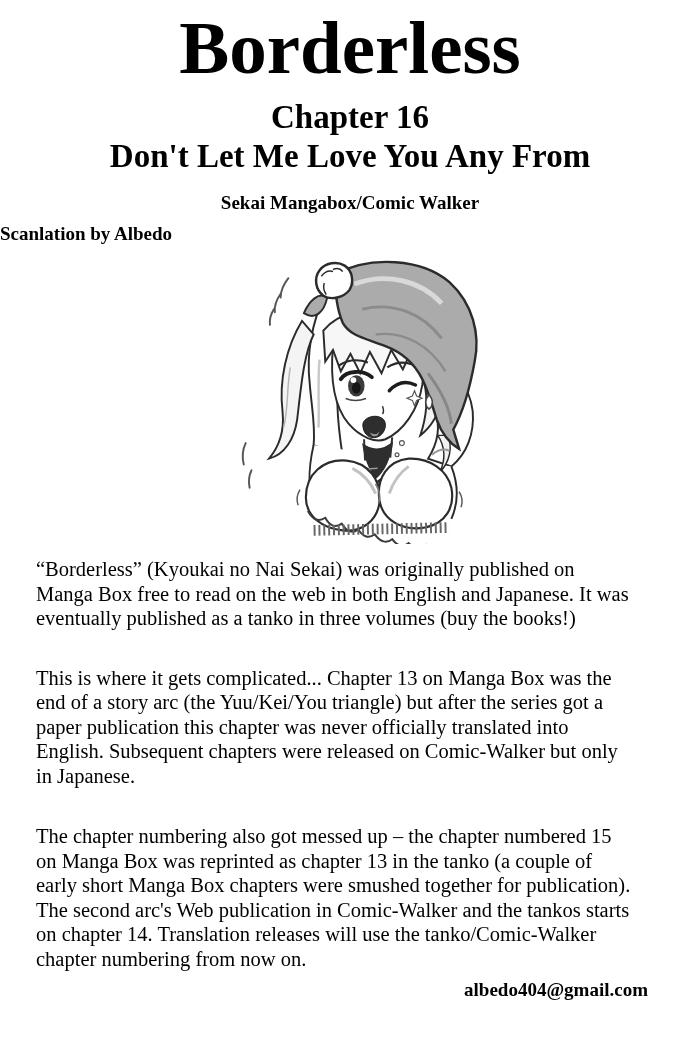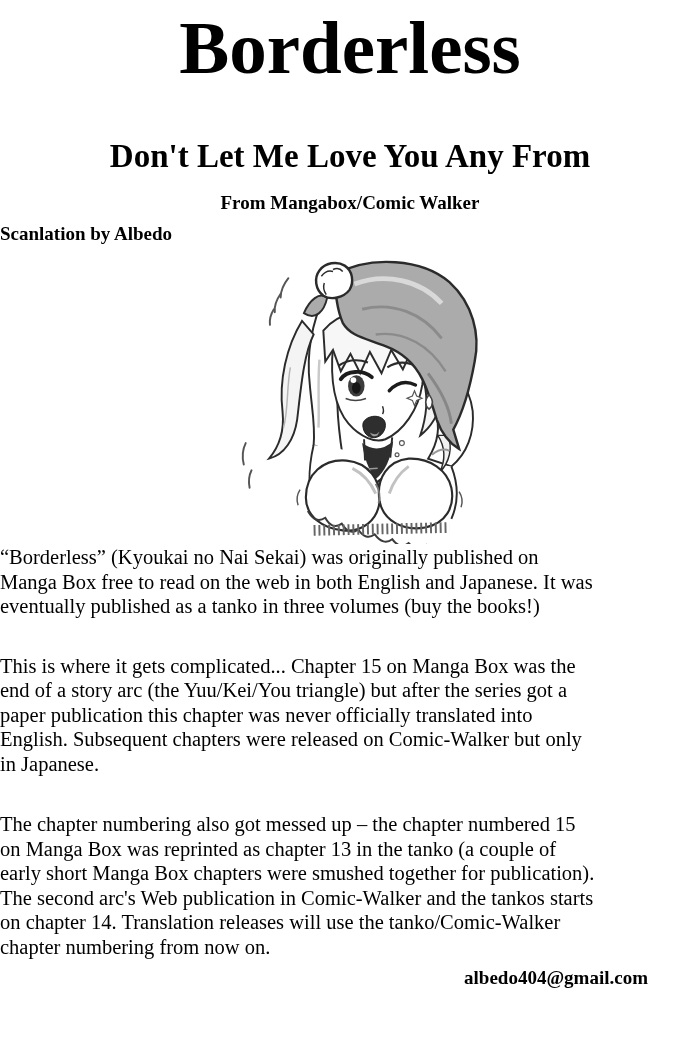--- a/index.html
+++ b/index.html
@@ -46,20 +46,22 @@
     height: 292px;
     display: flex;
     justify-content: center;
   }
   .illustration-wrap svg {
     width: 272px;
     height: 291px;
     transform: translateX(16px);
   }
   .body-text {
+    margin-top: 12px;
+    padding-left: 36px;
     font-size: 20.5px;
     line-height: 24.5px;
   }
   .para { margin: 0; white-space: pre; }
   .para-2 { margin-top: 35px; }
   .para-3 { margin-top: 36px; }
   .email-line {
     margin-top: 8px;
     padding-right: 52px;
     text-align: right;
@@ -68,23 +70,23 @@
     line-height: 22px;
   }
 </style>
 </head>
 <body>
 
 <div class="page">
 
   <div class="title">Borderless</div>
 
-  <div class="subtitle-block"><br><span>Don't Let Me Love You Any From</span><br></div>
-
-  <div class="source-line">From Mangabox/Comic Walker</div>
+  <div class="subtitle-block"><span>Chapter 16</span><br><span>Don't Let Me Love You Any From</span><br></div>
+
+  <div class="source-line">Sekai Mangabox/Comic Walker</div>
 
   <div class="scanlation-line">Scanlation by Albedo</div>
 
   <div class="illustration-wrap">
     <svg viewBox="0 0 280 300" xmlns="http://www.w3.org/2000/svg" role="img" aria-label="Black-and-white manga drawing of a winking girl pulling her shirt up over her head">
 
       <g stroke="#555" stroke-width="2" fill="none" stroke-linecap="round">
         <path d="M60,26 Q52,36 52,46"></path>
         <path d="M52,42 Q45,52 46,61"></path>
         <path d="M45,58 Q40,66 41,74"></path>
@@ -181,21 +183,21 @@
         <circle cx="177" cy="196" r="2.5" fill="#fff" stroke="#555" stroke-width="1.2"></circle>
         <circle cx="172" cy="208" r="2" fill="#fff" stroke="#555" stroke-width="1.2"></circle>
       </g>
     </svg>
   </div>
 
   <div class="body-text">
     <p class="para para-1">“Borderless” (Kyoukai no Nai Sekai) was originally published on
 Manga Box free to read on the web in both English and Japanese. It was
 eventually published as a tanko in three volumes (buy the books!)</p>
-    <p class="para para-2">This is where it gets complicated... Chapter 15 on Manga Box was the
+    <p class="para para-2">This is where it gets complicated... Chapter 13 on Manga Box was the
 end of a story arc (the Yuu/Kei/You triangle) but after the series got a
 paper publication this chapter was never officially translated into
 English. Subsequent chapters were released on Comic-Walker but only
 in Japanese.</p>
     <p class="para para-3">The chapter numbering also got messed up – the chapter numbered 15
 on Manga Box was reprinted as chapter 13 in the tanko (a couple of
 early short Manga Box chapters were smushed together for publication).
 The second arc's Web publication in Comic-Walker and the tankos starts
 on chapter 14. Translation releases will use the tanko/Comic-Walker
 chapter numbering from now on.</p>

